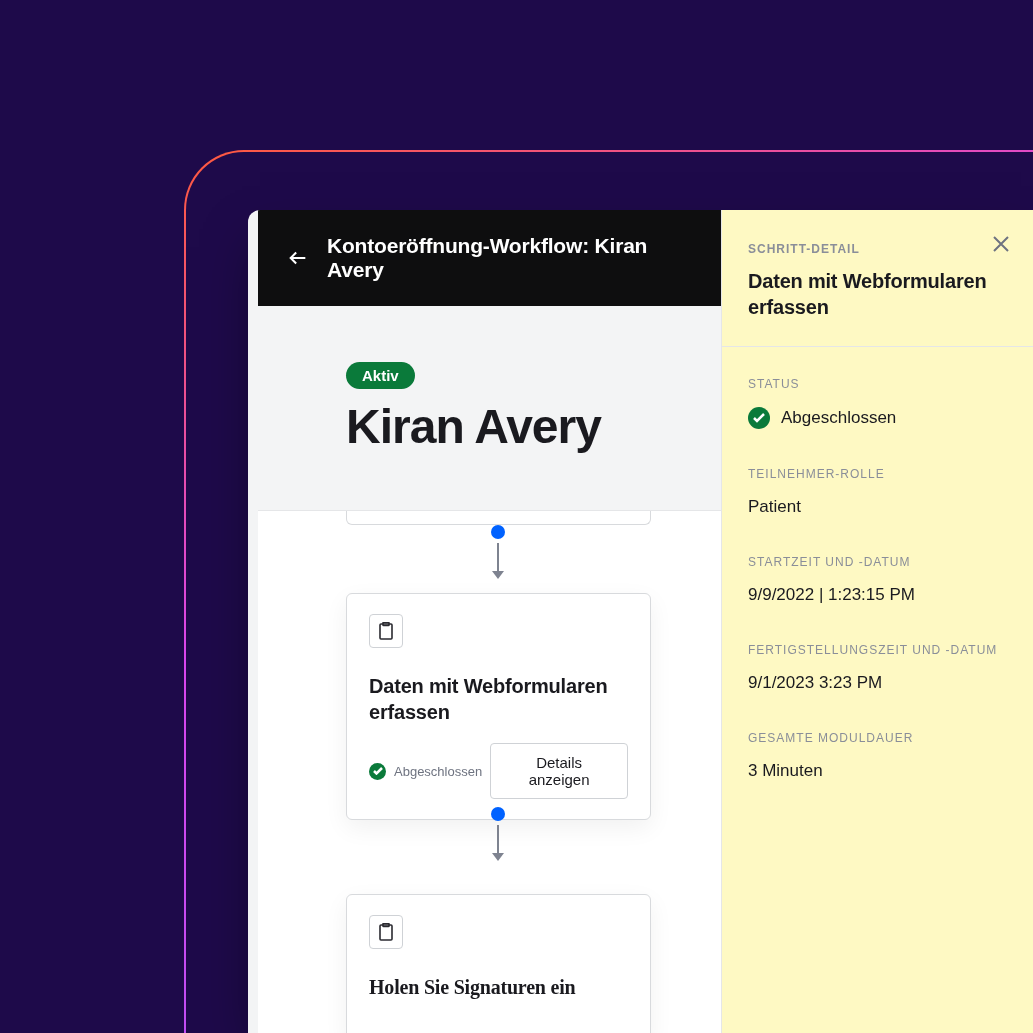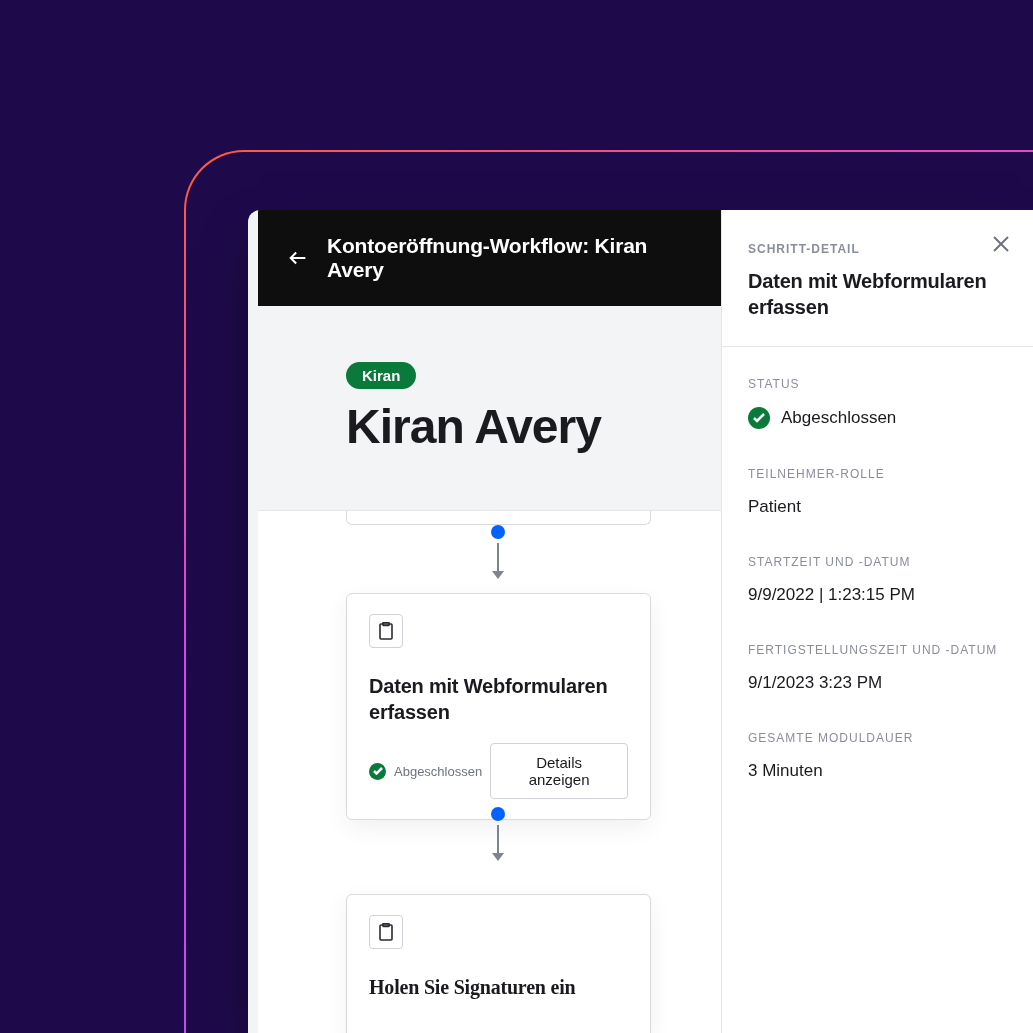--- a/index.html
+++ b/index.html
@@ -258,21 +258,21 @@
       padding: 10px 16px;
       font-size: 15px;
       font-weight: 500;
       color: #1a1a1f;
       cursor: pointer;
       font-family: inherit;
     }
     
     .detail-panel {
       width: 312px;
-      background: #ffffff;
+      background: #fef9c3;
       border-left: 1px solid #e5e6e8;
       padding: 0;
       overflow-y: auto;
     }
     
     .detail-header {
       padding: 32px 26px 26px 26px;
       border-bottom: 1px solid #e5e6e8;
       position: relative;
     }
@@ -371,21 +371,21 @@
     <div class="header-bar">
       <div class="back-arrow">
         <svg viewBox="0 0 24 24">
           <path d="M20 12H4M10 6l-6 6 6 6"></path>
         </svg>
       </div>
       <div class="header-title">Kontoeröffnung-Workflow: Kiran Avery</div>
     </div>
 
     <div class="subheader">
-      <div class="status-pill">Kiran</div>
+      <div class="status-pill">Aktiv</div>
       <div class="person-name">Kiran Avery</div>
     </div>
 
     <div class="workflow-canvas">
 
       <div class="partial-card-top"></div>
 
       <div class="connector connector-1">
         <div class="connector-dot"></div>
         <div class="connector-line"></div>

